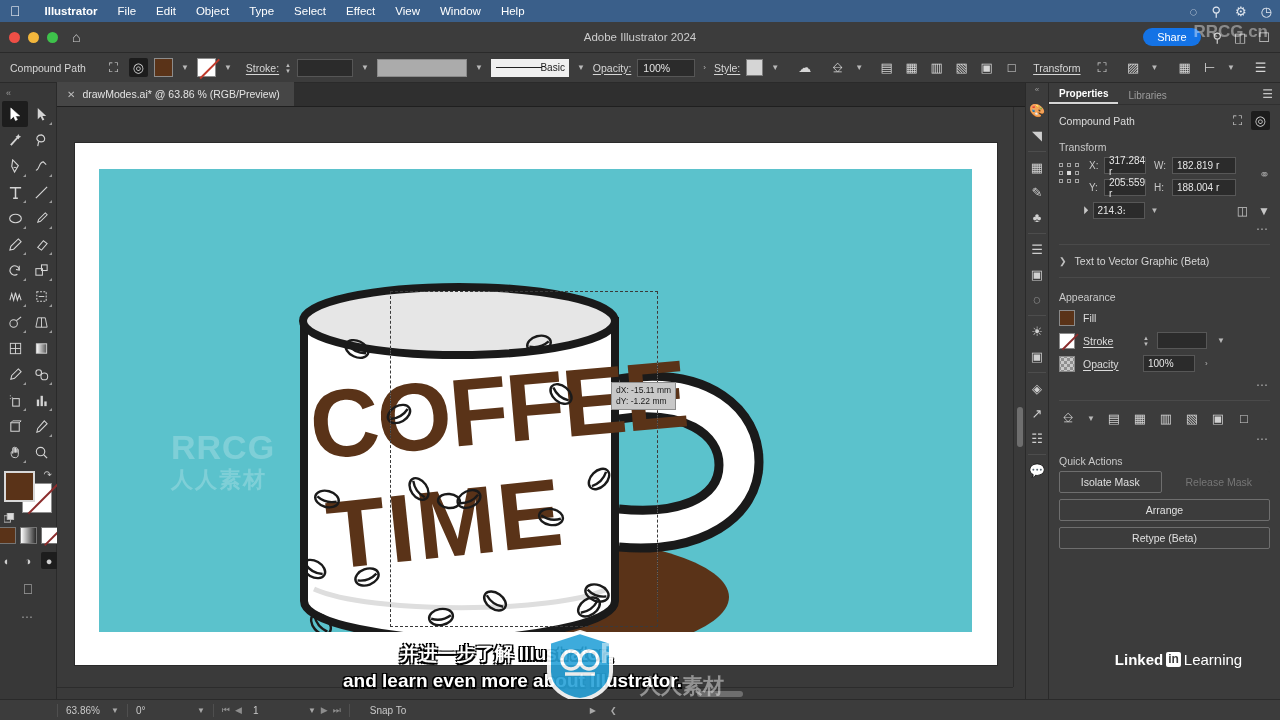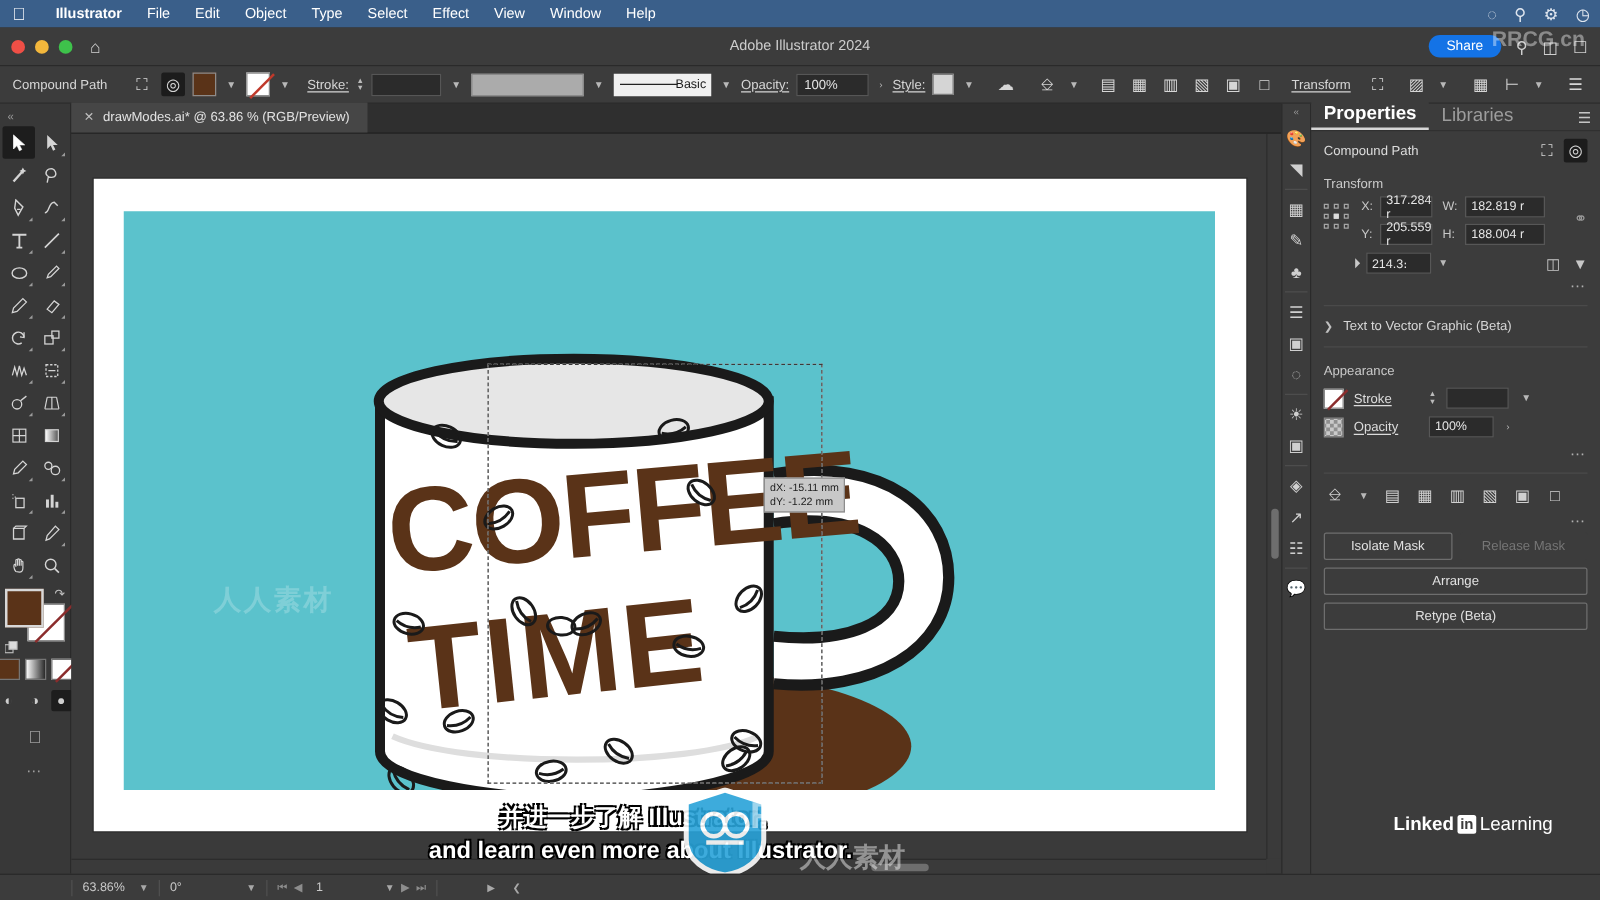--- a/index.html
+++ b/index.html
@@ -198,21 +198,21 @@
     color:#cfcfcf; font-size:13px; }
   .rail .rsep { width:18px; height:1px; background:#4d4d4d; margin:3px 0; }
 
   
   .props {
     position:absolute; right:0; top:83px; width:231px; bottom:0;
     background:#3c3c3c; color:#d6d6d6; font-size:10.5px;
   }
   .ptabs { height:22px; display:flex; align-items:flex-end; border-bottom:1px solid #303030;
     position:relative; }
-  .ptab { padding:3px 10px; font-size:15px; color:#9d9d9d; }
+  .ptab { padding:3px 10px; font-size:10px; color:#9d9d9d; }
   .ptab.active { background:#3c3c3c; color:#ffffff; font-weight:bold;
     border-bottom:2px solid #d6d6d6; }
   .phamburger { position:absolute; right:7px; top:4px; color:#c5c5c5; font-size:12px; }
   .prow-title {
     display:flex; align-items:center; justify-content:space-between;
     padding: 6px 10px 4px 10px;
   }
   .prow-title .nm { color:#dcdcdc; font-size:10.5px; }
   .psec-label { padding: 7px 10px 4px 10px; color:#c9c9c9; font-size:10.5px; }
   .ppad { padding: 0 10px; }
@@ -682,20 +682,21 @@
 
       <div class="tooltipbox">
         <div>dX: -15.11 mm</div>
         <div>dY: -1.22 mm</div>
       </div>
 
       <svg class="cursor-arrow" width="16" height="20" viewBox="0 0 16 20" style="overflow:visible">
         <path d="M0 0 L0 14 L3.6 10.6 L6 16 L8.4 15 L6 10 L11 10 Z" fill="#f2f2f2" stroke="#333" stroke-width="1"></path>
       </svg>
 
+      <div class="wm" style="left:96px;top:285px;font-size:34px;letter-spacing:1px;">RRCG</div>
       <div class="wm" style="left:96px;top:322px;font-size:22px;letter-spacing:2px;">人人素材</div>
     </div>
 
     <div class="scroll-v">
       <div class="thumb"></div>
     </div>
     <div class="scroll-h">
       <div class="thumb"></div>
     </div>
   </div>
@@ -798,20 +799,24 @@
 
     <div class="sep"></div>
     <div class="collapse-row">
       <span class="chev">❯</span>
       <span>Text to Vector Graphic (Beta)</span>
     </div>
     <div class="sep"></div>
 
     <div class="psec-label">Appearance</div>
     <div class="app-row">
+      <span class="app-sw"></span>
+      <span class="app-label plain">Fill</span>
+    </div>
+    <div class="app-row">
       <span class="app-sw stroke"></span>
       <span class="app-label">Stroke</span>
       <span class="stepper">▲<br>▼</span>
       <span class="inp" style="width:50px"></span>
       <span class="caret">▼</span>
     </div>
     <div class="app-row">
       <span class="app-sw opac"></span>
       <span class="app-label">Opacity</span>
       <span class="inp" style="width:52px">100%</span>
@@ -825,20 +830,21 @@
       <span class="caret">▼</span>
       <span class="align-ic">▤</span>
       <span class="align-ic">▦</span>
       <span class="align-ic">▥</span>
       <span class="align-ic">▧</span>
       <span class="align-ic">▣</span>
       <span class="align-ic">□</span>
     </div>
     <div class="dots3">⋯</div>
 
+    <div class="psec-label">Quick Actions</div>
     <div class="ppad">
       <div style="display:flex;gap:6px;margin-bottom:6px">
         <button class="qa-btn" style="margin:0">Isolate Mask</button>
         <button class="qa-btn disabled" style="margin:0;border-color:transparent">Release Mask</button>
       </div>
       <button class="qa-btn">Arrange</button>
       <button class="qa-btn">Retype (Beta)</button>
     </div>
 
     <div class="linkedin">
@@ -863,17 +869,20 @@
     <div class="sb-sep"></div>
     <div class="sb-cell">
       <span class="sb-nav">⏮</span>
       <span class="sb-nav">◀</span>
       <span style="width:56px;padding-left:6px">1</span>
       <span class="sb-arrow">▼</span>
       <span class="sb-nav">▶</span>
       <span class="sb-nav">⏭</span>
     </div>
     <div class="sb-sep"></div>
+    <div class="sb-cell" style="width:200px;justify-content:flex-start;padding-left:20px">
+      <span>Snap To</span>
+    </div>
     <span class="sb-arrow" style="margin-left:40px">▶</span>
     <span class="sb-arrow" style="margin-left:14px">❮</span>
   </div>
 
 </div>
 
 </body></html>

